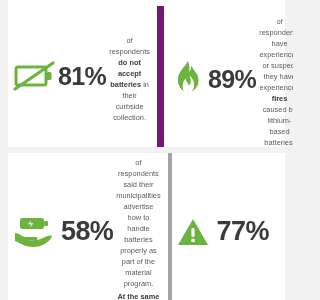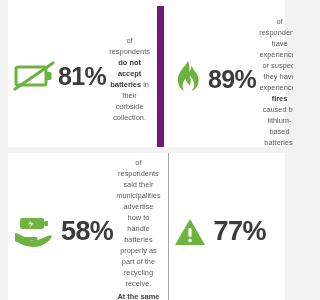--- a/index.html
+++ b/index.html
@@ -49,21 +49,21 @@
     align-items: center;
   }
   #row-top .panel {
     flex: 1 1 0;
   }
   #row-top .panel + .panel {
     border-left: 7px solid #701a75;
     margin-top: 6px;
   }
   #row-bottom .panel + .panel {
-    border-left: 1px solid #a3a3a3;
+    border-left: 4px solid #a3a3a3;
   }
   #panel-advertise { flex: 0 0 131px; padding-top: 14px; }
   #panel-contaminated { flex: 1 1 auto; padding-top: 14px; }
 
   
   .icon-wrap {
     display: flex;
     align-items: center;
     justify-content: center;
     height: 44px;
@@ -157,21 +157,21 @@
           <svg width="42" height="36" viewBox="0 0 42 36">
             <rect x="8" y="4" width="24" height="11" rx="2.5" ry="2.5" fill="#6cb33f"></rect>
             <rect x="32" y="7" width="4" height="5" rx="1.2" ry="1.2" fill="#6cb33f"></rect>
             <path d="M19 6.5 L16 10.2 L19.2 10.2 L17.8 13.5 L21.5 9.3 L18.4 9.3 Z" fill="#ffffff"></path>
             <path d="M3 19 C7 19 9 22 13 23 L24 23 C26 23 26 26 24 26 L17 26 C22 26.6 27 26 31 24 C35 22 38 21 40 22 C38 28 30 33 21 33 C13 33 8 29 3 27 Z" fill="#6cb33f"></path>
           </svg>
         </span>
         <span class="stat stat-lg">58%</span>
       </div>
       <div class="caption">
-        <span>of respondents said their municipalities advertise how to handle batteries properly as part of the recycling receive.</span>
+        <span>of respondents said their municipalities advertise how to handle batteries properly as part of the material program.</span>
         <span class="tagline">At the same they...</span>
       </div>
     </div>
 
     <div class="panel" id="panel-contaminated">
       <div class="head-inline">
         <span class="icon-wrap">
           <svg width="34" height="32" viewBox="0 0 34 32">
             <path d="M17 3 L32 29 L2 29 Z" fill="#6cb33f"></path>
             <rect x="15.4" y="12" width="3.2" height="9" rx="1.4" fill="#ffffff"></rect>

